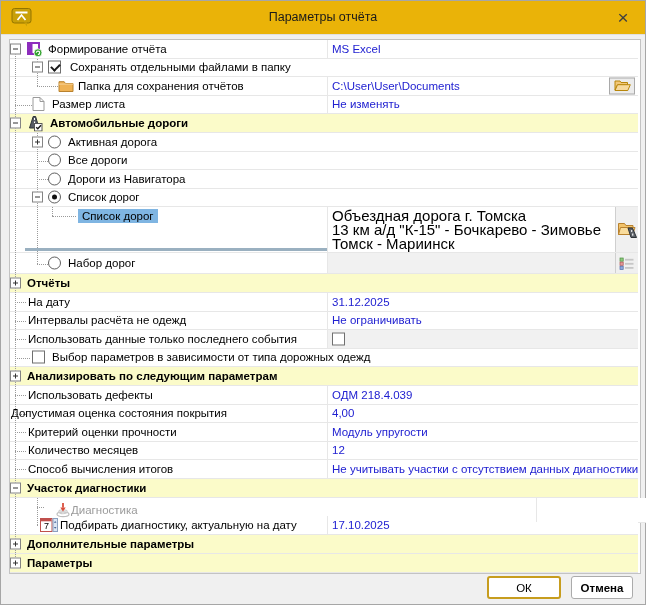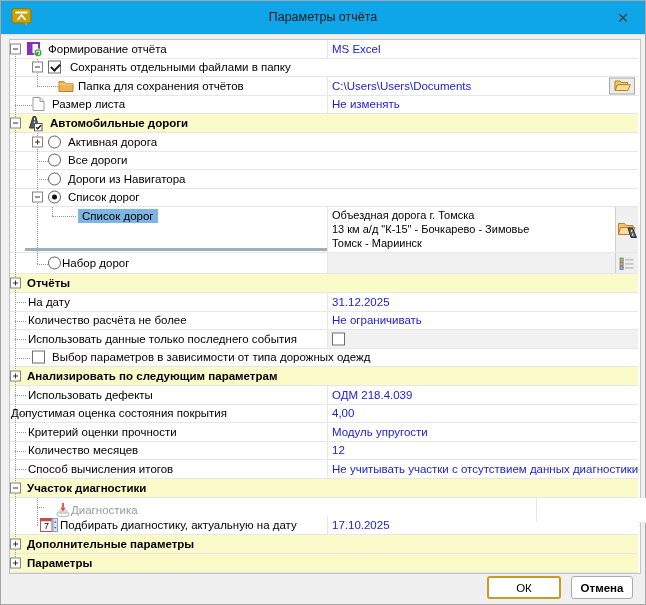--- a/index.html
+++ b/index.html
@@ -2,33 +2,33 @@
 <html><head>
 <meta charset="utf-8">
 <style>
   html,body{margin:0;padding:0;}
   body{
     width:646px;height:605px;position:relative;
     font-family:"Liberation Sans", sans-serif;
     background:#e9e9e9;overflow:hidden;
   }
   .window{position:absolute;inset:0;background:#f0f0f0;border:1px solid #a6a6a6;box-sizing:border-box;}
-  .titlebar{position:absolute;left:0;top:0;right:0;height:33px;background:#0ea5e9;border-bottom:1px solid #e0e0e0;}
+  .titlebar{position:absolute;left:0;top:0;right:0;height:33px;background:#eab308;border-bottom:1px solid #e0e0e0;}
   .title{position:absolute;left:0;right:0;top:9px;text-align:center;font-size:12.5px;color:#1a1a1a;}
   .app-icon{position:absolute;left:10px;top:6px;width:22px;height:21px;}
   .close-btn{position:absolute;right:10px;top:5px;width:24px;height:24px;text-align:center;line-height:23px;font-size:19px;color:#404040;cursor:pointer;}
   .grid{position:absolute;left:8px;top:38px;width:630px;background:#fff;border:1px solid #c3c3c3;box-sizing:content-box;}
   .row{position:absolute;left:0;width:628px;box-sizing:border-box;border-bottom:1px solid #e7e7e7;background:#fff;}
   .row.yellow{background:#fbfbc9;}
   .lbl{position:absolute;top:50%;transform:translateY(-50%);font-size:11.5px;color:#000;white-space:nowrap;z-index:2;}
   .lbl.bold{font-weight:bold;}
   .lbl.gray{color:#9b9b9b;}
   .lbl.sel{background:#7fb5e2;padding:1px 4px;top:2px;transform:none;}
   .val{position:absolute;top:50%;transform:translateY(-50%);font-size:11.5px;color:#2121d1;white-space:nowrap;z-index:2;}
-  .val-ml{position:absolute;top:2px;font-size:11px;color:#000;line-height:13.8px;white-space:nowrap;z-index:2;}
+  .val-ml{position:absolute;top:2px;font-size:15px;color:#000;line-height:13.8px;white-space:nowrap;z-index:2;}
   .cdiv{position:absolute;top:0;bottom:0;width:1px;background:#e7e7e7;z-index:1;}
   .valbg{position:absolute;top:0;bottom:0;right:0;background:#f1f1f1;z-index:0;}
   .exp{position:absolute;top:50%;transform:translateY(-50%);width:11px;height:11px;background:#fff;border:1px solid #848484;box-sizing:border-box;z-index:3;}
   .exp::before{content:"";position:absolute;left:2px;top:4px;width:5px;height:1px;background:#333;}
   .exp.plus::after{content:"";position:absolute;left:4px;top:2px;width:1px;height:5px;background:#333;}
   .cb{position:absolute;top:50%;transform:translateY(-50%);width:13px;height:13px;background:#fff;border:1px solid #6f6f6f;box-sizing:border-box;z-index:3;}
   .cb.on::after{content:"";position:absolute;left:2px;top:2px;width:7px;height:4px;border-left:2px solid #1a1a1a;border-bottom:2px solid #1a1a1a;transform:rotate(-45deg);}
   .radio{position:absolute;top:50%;transform:translateY(-50%);width:13px;height:13px;background:#fff;border:1px solid #5f5f5f;border-radius:50%;box-sizing:border-box;z-index:3;}
   .radio.on::after{content:"";position:absolute;left:3px;top:3px;width:5px;height:5px;border-radius:50%;background:#111;}
   .icon{position:absolute;top:50%;transform:translateY(-50%);z-index:3;line-height:0;}
@@ -77,21 +77,21 @@
         <div class="cb on" style="left:38px"></div>
         <span class="lbl" style="left:60px">Сохранять отдельными файлами в папку</span>
       </div>
       <div class="row" style="top: 37px; height: 18.5px;">
         <div class="cdiv" style="left:317px"></div>
         <span class="icon" style="left:48px"><svg width="16" height="13" viewBox="0 0 16 13">
             <path d="M1 2.2 h5.2 l1.2 1.8 H15 v8 H1 z" fill="#efb254" stroke="#b9822e"></path>
             <path d="M1 4.6 h14" stroke="#f7d296"></path>
           </svg></span>
         <span class="lbl" style="left:68px">Папка для сохранения отчётов</span>
-        <span class="val" style="left:322px">C:\Users\Users\Documents</span>
+        <span class="val" style="left:322px">C:\User\User\Documents</span>
         <div class="browse">
           <span style="line-height:0"><svg width="17" height="12" viewBox="0 0 17 12">
               <path d="M1 1.5 h5 l1 1.5 h6.5 v2.5 H3.5 L1 10.5 z" fill="#f2c879" stroke="#b8860b"></path>
               <path d="M3.5 5.2 h12.8 L13.8 11 H1 z" fill="#f7da9e" stroke="#b8860b"></path>
             </svg></span>
         </div>
       </div>
       <div class="row" style="top: 55.5px; height: 18.5px;">
         <div class="cdiv" style="left:317px"></div>
         <span class="icon" style="left:22px"><svg width="13" height="15" viewBox="0 0 13 15">
@@ -142,21 +142,21 @@
               <rect x="14.2" y="9" width="1" height="2" fill="#fff"></rect>
               <rect x="15.2" y="12.5" width="1.1" height="2.2" fill="#fff"></rect>
             </svg></span>
         </div>
         <div class="mlbar" style="left:15px;width:302px;bottom:1px"></div>
       </div>
       <div class="row" style="top: 213px; height: 21px;">
         <div class="valbg" style="left:317px"></div>
         <div class="cdiv" style="left:317px"></div>
         <div class="radio " style="left:38px"></div>
-        <span class="lbl" style="left:52px">Набор дорог</span>
+        <span class="lbl" style="left:58px">Набор дорог</span>
         <div class="ricell">
           <span style="line-height:0"><svg width="16" height="13" viewBox="0 0 16 13">
               <rect x="1" y="1" width="3.2" height="3.2" fill="#8cc87e" stroke="#4c8f3e" stroke-width="0.7"></rect>
               <rect x="6" y="1.8" width="8.5" height="1.8" fill="#c7c7c7"></rect>
               <rect x="1" y="5.1" width="3.2" height="3.2" fill="#e29a9a" stroke="#b05050" stroke-width="0.7"></rect>
               <rect x="6" y="5.9" width="8.5" height="1.8" fill="#c7c7c7"></rect>
               <rect x="1" y="9.2" width="3.2" height="3.2" fill="#8fa8dc" stroke="#4f6aa8" stroke-width="0.7"></rect>
               <rect x="6" y="10" width="8.5" height="1.8" fill="#c7c7c7"></rect>
             </svg></span>
         </div>
@@ -165,21 +165,21 @@
         <div class="exp plus" style="left:0px"></div>
         <span class="lbl bold" style="left:17px">Отчёты</span>
       </div>
       <div class="row" style="top: 253px; height: 18.5px;">
         <div class="cdiv" style="left:317px"></div>
         <span class="lbl" style="left:18px">На дату</span>
         <span class="val" style="left:322px">31.12.2025</span>
       </div>
       <div class="row" style="top: 271.5px; height: 18.5px;">
         <div class="cdiv" style="left:317px"></div>
-        <span class="lbl" style="left:18px">Количество расчёта не более</span>
+        <span class="lbl" style="left:18px">Интервалы расчёта не одежд</span>
         <span class="val" style="left:322px">Не ограничивать</span>
       </div>
       <div class="row" style="top: 290px; height: 18.5px;">
         <div class="valbg" style="left:317px"></div>
         <div class="cdiv" style="left:317px"></div>
         <span class="lbl" style="left:18px">Использовать данные только последнего события</span>
         <div class="cb" style="left:322px"></div>
       </div>
       <div class="row" style="top: 308.5px; height: 18.5px;">
         <div class="cb " style="left:22px"></div>

